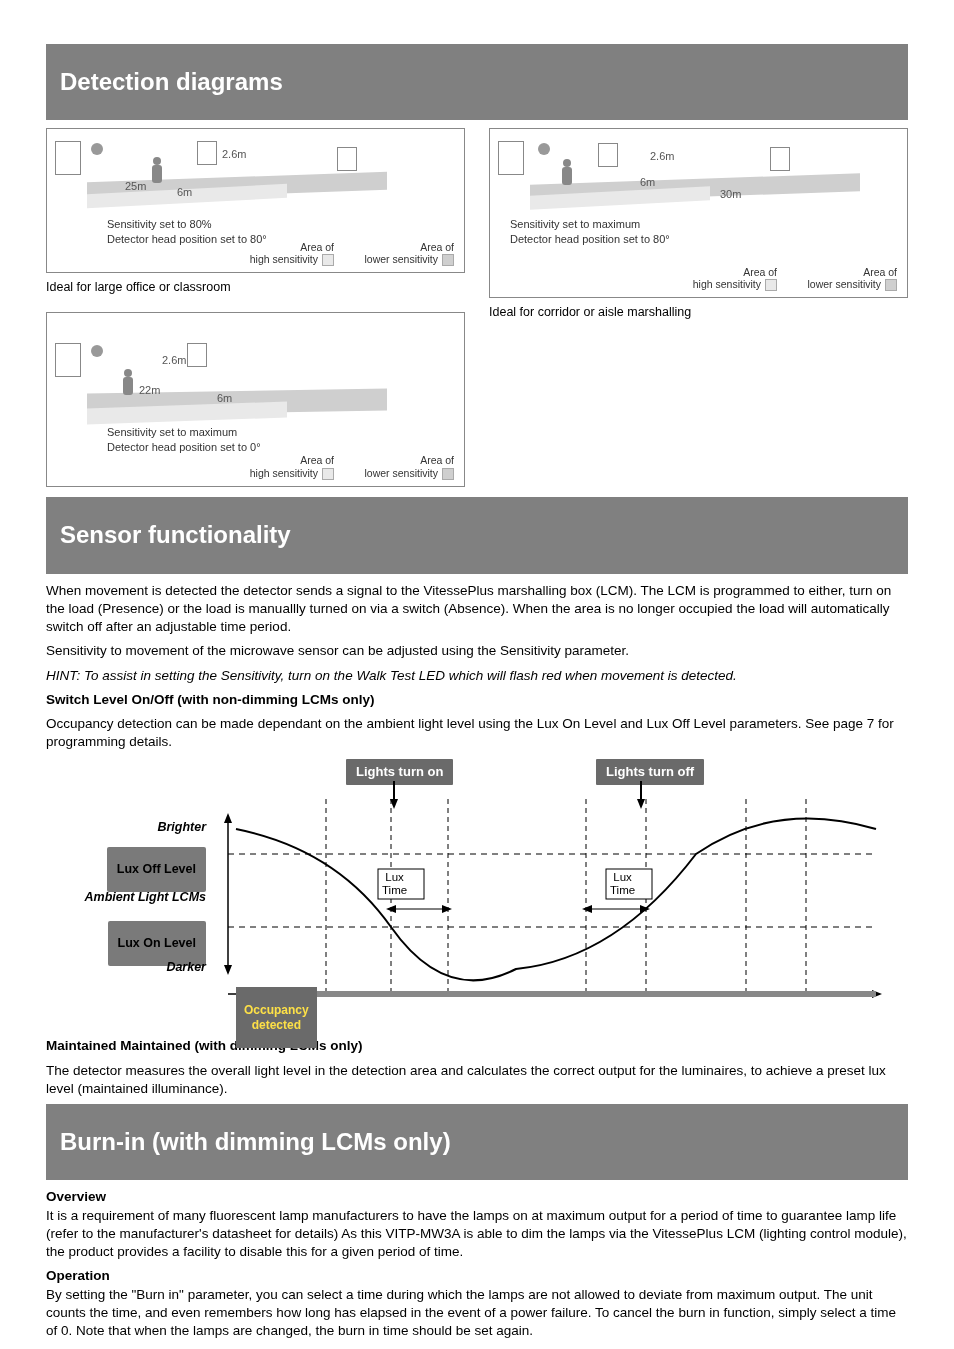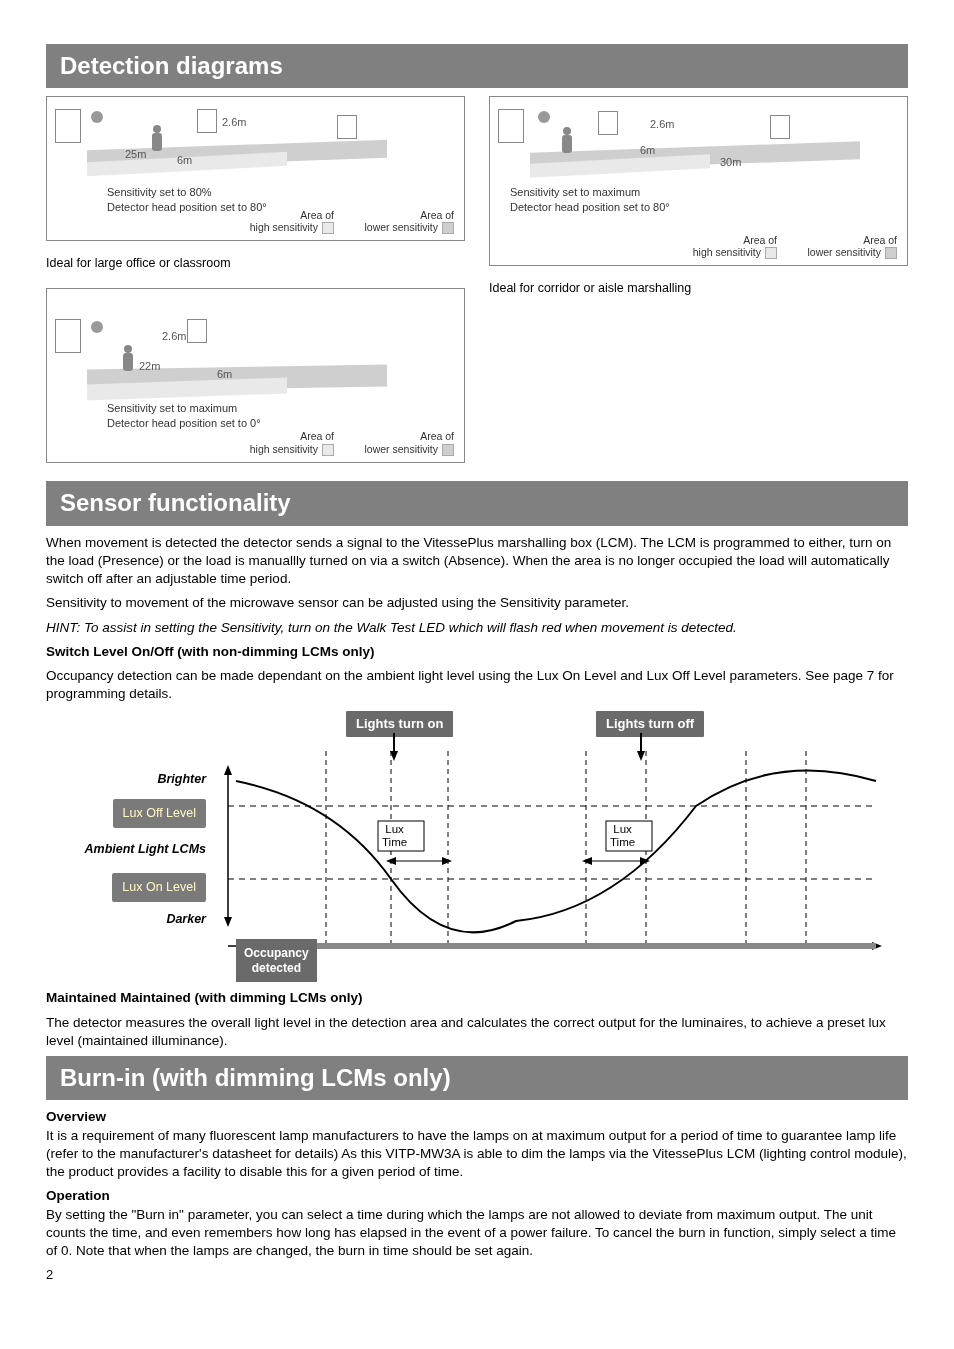--- a/index.html
+++ b/index.html
@@ -10,33 +10,33 @@
     color: #000;
     margin: 0;
     padding: 40px 46px 20px 46px;
     width: 954px;
   }
   .section-bar {
     background: #808080;
     color: #fff;
     font-size: 24px;
     font-weight: bold;
-    padding: 6px 14px;
+    padding: 22px 14px;
     margin: 4px 0 8px 0;
   }
   .two-col {
     display: flex;
     gap: 24px;
   }
   .col { flex: 1; }
   .diagram-box {
     border: 1px solid #888;
     height: 145px;
     position: relative;
-    margin-bottom: 14px;
+    margin-bottom: 6px;
     background: #fff;
   }
   .diagram-box.tall { height: 175px; }
   .caption { font-size: 12.5px; margin: 2px 0 16px 0; }
   .note { font-style: italic; font-size: 13px; margin-top: 20px; }
   p { margin: 6px 0; }
   .bold { font-weight: bold; }
   .italic { font-style: italic; }
   .lux-diagram {
     position: relative;
@@ -53,32 +53,32 @@
     border-radius: 1px;
   }
   .lux-label-side {
     position: absolute;
     font-size: 12.5px;
     text-align: right;
     width: 140px;
   }
   .lux-badge {
     background: #7a7a7a;
-    color: #fef9c3;
-    padding: 6px 10px;
-    font-weight: normal;
+    color: #000000;
+    padding: 14px 10px;
+    font-weight: bold;
     font-size: 12.5px;
     display: inline-block;
     border-radius: 2px;
   }
   .lux-badge-occ {
     position: absolute;
     background: #6a6a6a;
-    color: #ffffff;
-    padding: 7px 8px;
+    color: #fde047;
+    padding: 16px 8px;
     font-weight: bold;
     font-size: 12px;
     text-align: center;
     line-height: 1.2;
   }
   .pagenum { font-size: 13px; margin-top: 4px; }
   .d-dim { position:absolute; font-size:11px; color:#555; }
   .d-settings { position:absolute; font-size:11px; line-height:1.35; color:#333; }
   .d-legend { position:absolute; font-size:10.5px; text-align:right; color:#333; line-height:1.2;}
   .d-legend .sw { display:inline-block; width:12px; height:12px; vertical-align:middle; margin-left:4px;}

